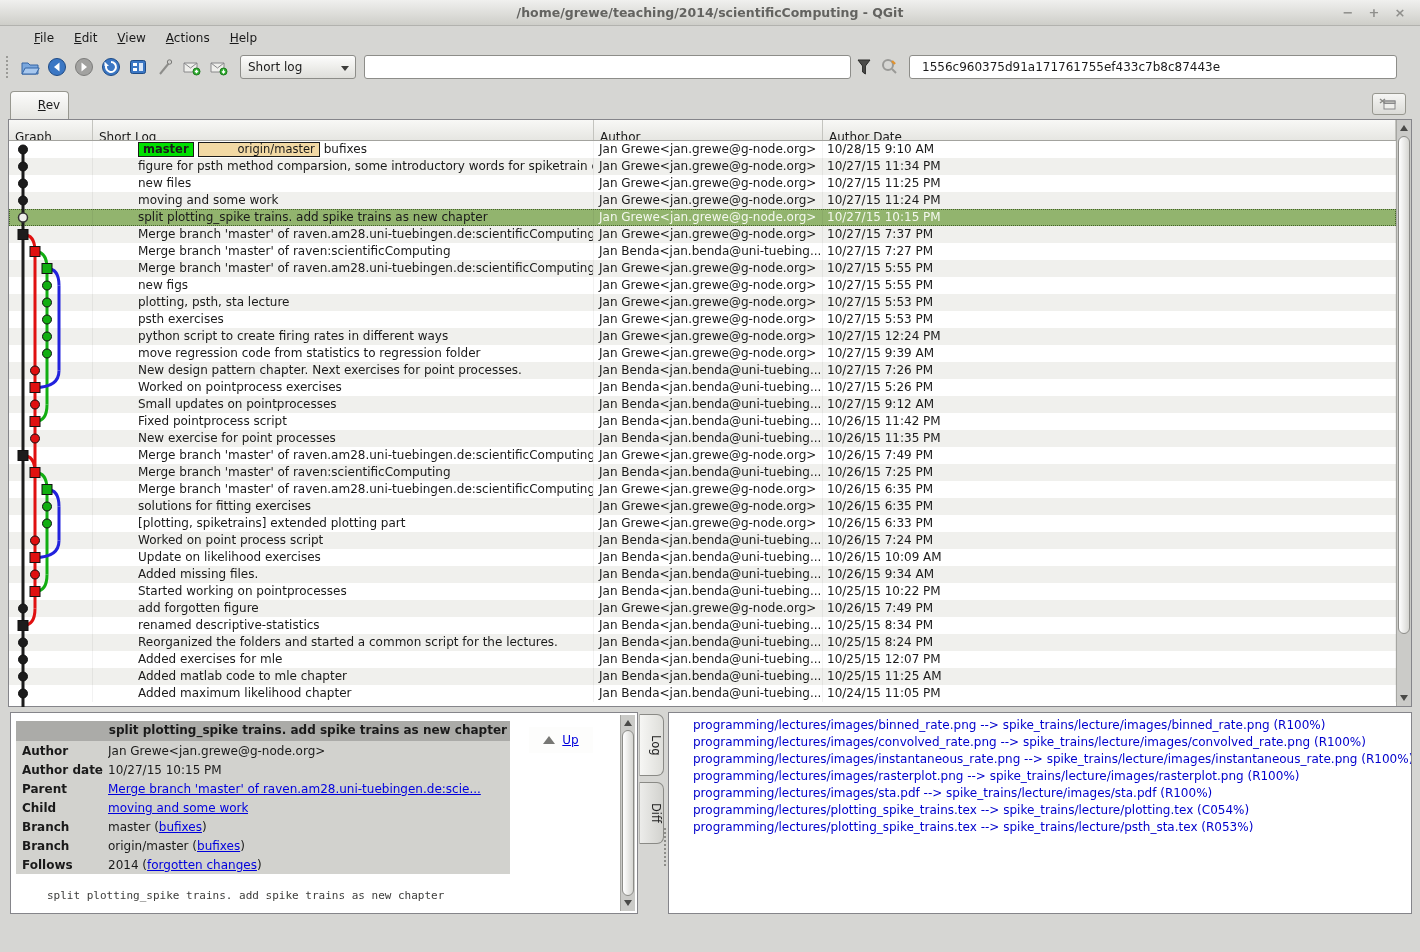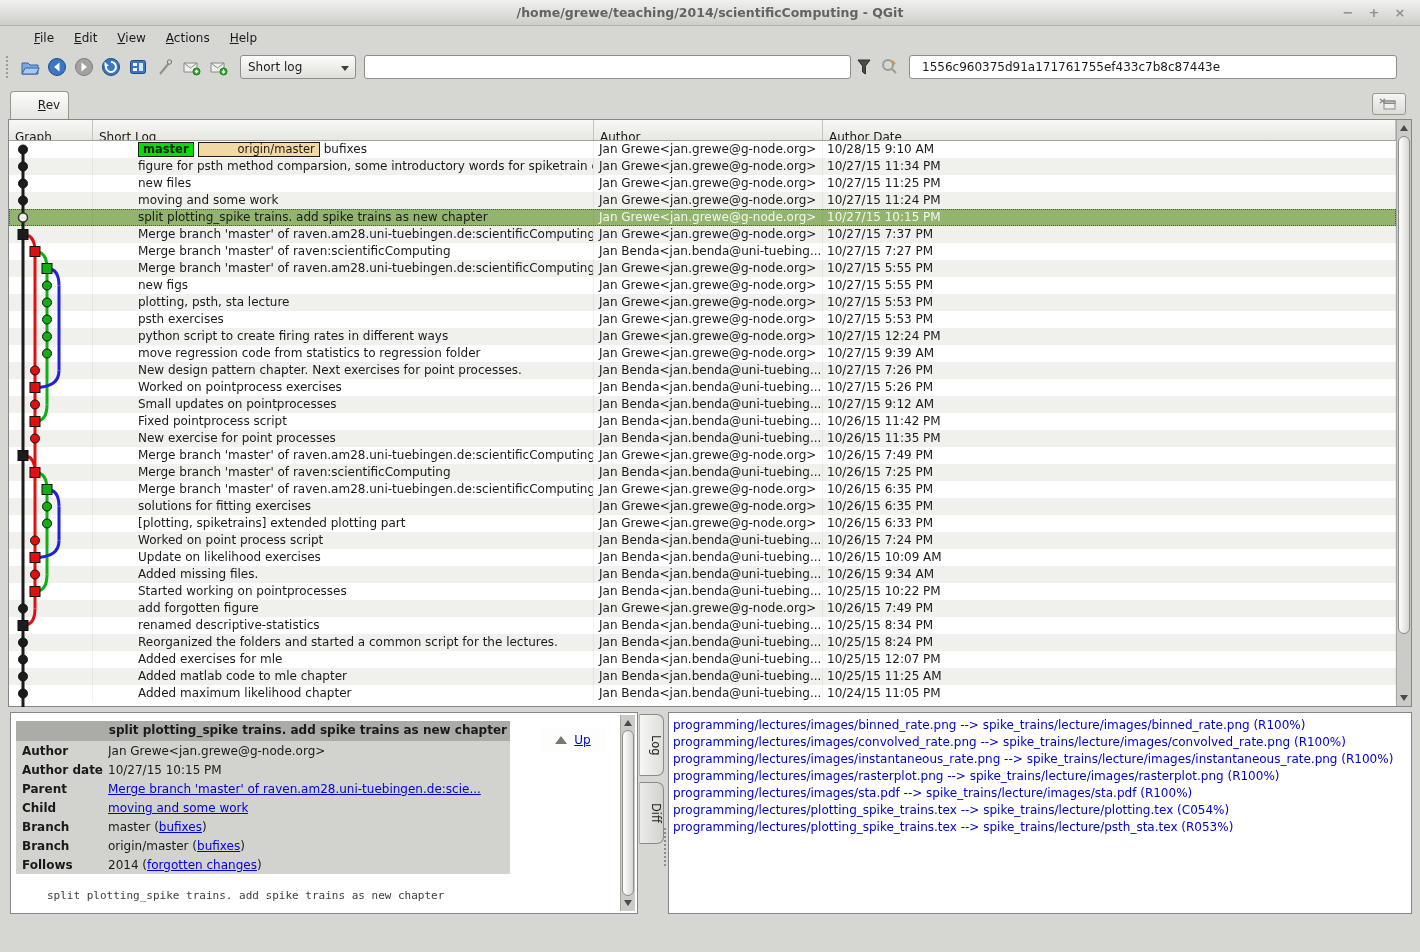--- a/index.html
+++ b/index.html
@@ -98,39 +98,39 @@
   .detail-header {
     position:absolute; left:5px; top:8px; width:494px; height:20px;
     background:#ababa8; font-weight:bold; text-align:right;
     padding:2px 3px 0 0; overflow:hidden; white-space:nowrap;
   }
   .detail-fields { position:absolute; left:5px; top:28px; width:494px; }
   .field-row { display:flex; height:19px; align-items:center; background:#d2d2ce; white-space:nowrap; }
   .field-label { width:92px; font-weight:bold; padding-left:6px; flex:none; }
   .field-value { overflow:hidden; }
   a.qlink, .qlink { color:#0000dd; text-decoration:underline; cursor:pointer; }
-  .up-box { position:absolute; left:530px; top:14px; width:64px; height:26px; background:#fdfdfc; display:flex; align-items:center; justify-content:center; gap:7px; }
+  .up-box { position:absolute; left:518px; top:14px; width:64px; height:26px; background:#fdfdfc; display:flex; align-items:center; justify-content:center; gap:7px; }
   .up-tri { width:0; height:0; border-left:6px solid transparent; border-right:6px solid transparent; border-bottom:8px solid #777774; }
   .detail-msg { position:absolute; left:36px; top:176px; font:11px "DejaVu Sans Mono","Liberation Mono",monospace; color:#3c3c3a; white-space:pre; }
   .detail-sb { position:absolute; right:2px; top:2px; bottom:2px; width:15px; background:#cbcbc8; border-left:1px solid #a6a6a2; }
 
   
   .side-tabs { position:absolute; left:639px; top:714px; width:26px; }
   .side-tab {
     writing-mode:vertical-rl; text-align:center; width:25px;
     border:1px solid #8a8a86; border-left:1px solid #b5b5b1;
     border-radius:0 7px 7px 0; margin-bottom:6px; padding:10px 0;
     background:linear-gradient(90deg,#ececea,#d2d2ce); font-size:11.5px; color:#222;
   }
   .side-tab.active { background:linear-gradient(90deg,#f6f6f4,#dedeb a); background:linear-gradient(90deg,#f6f6f4,#dededa); }
 
   .splitter-dots { position:absolute; left:664px; top:828px; height:38px; width:3px; border-left:2px dotted #8d8d89; }
 
   
-  .files-panel { position:absolute; left:668px; top:712px; width:744px; height:202px; background:#fff; border:1px solid #85858a; padding:4px 0 0 4px; overflow:hidden; }
+  .files-panel { position:absolute; left:668px; top:712px; width:744px; height:202px; background:#fff; border:1px solid #85858a; padding:4px 0 0 24px; overflow:hidden; }
   .file-line { height:17px; line-height:17px; color:#0000cc; white-space:nowrap; overflow:hidden; }
 
   svg { display:block; }
 </style>
 </head>
 <body>
 
 <div class="titlebar">
   <span>/home/grewe/teaching/2014/scientificComputing - QGit</span>
   <div class="win-controls">

